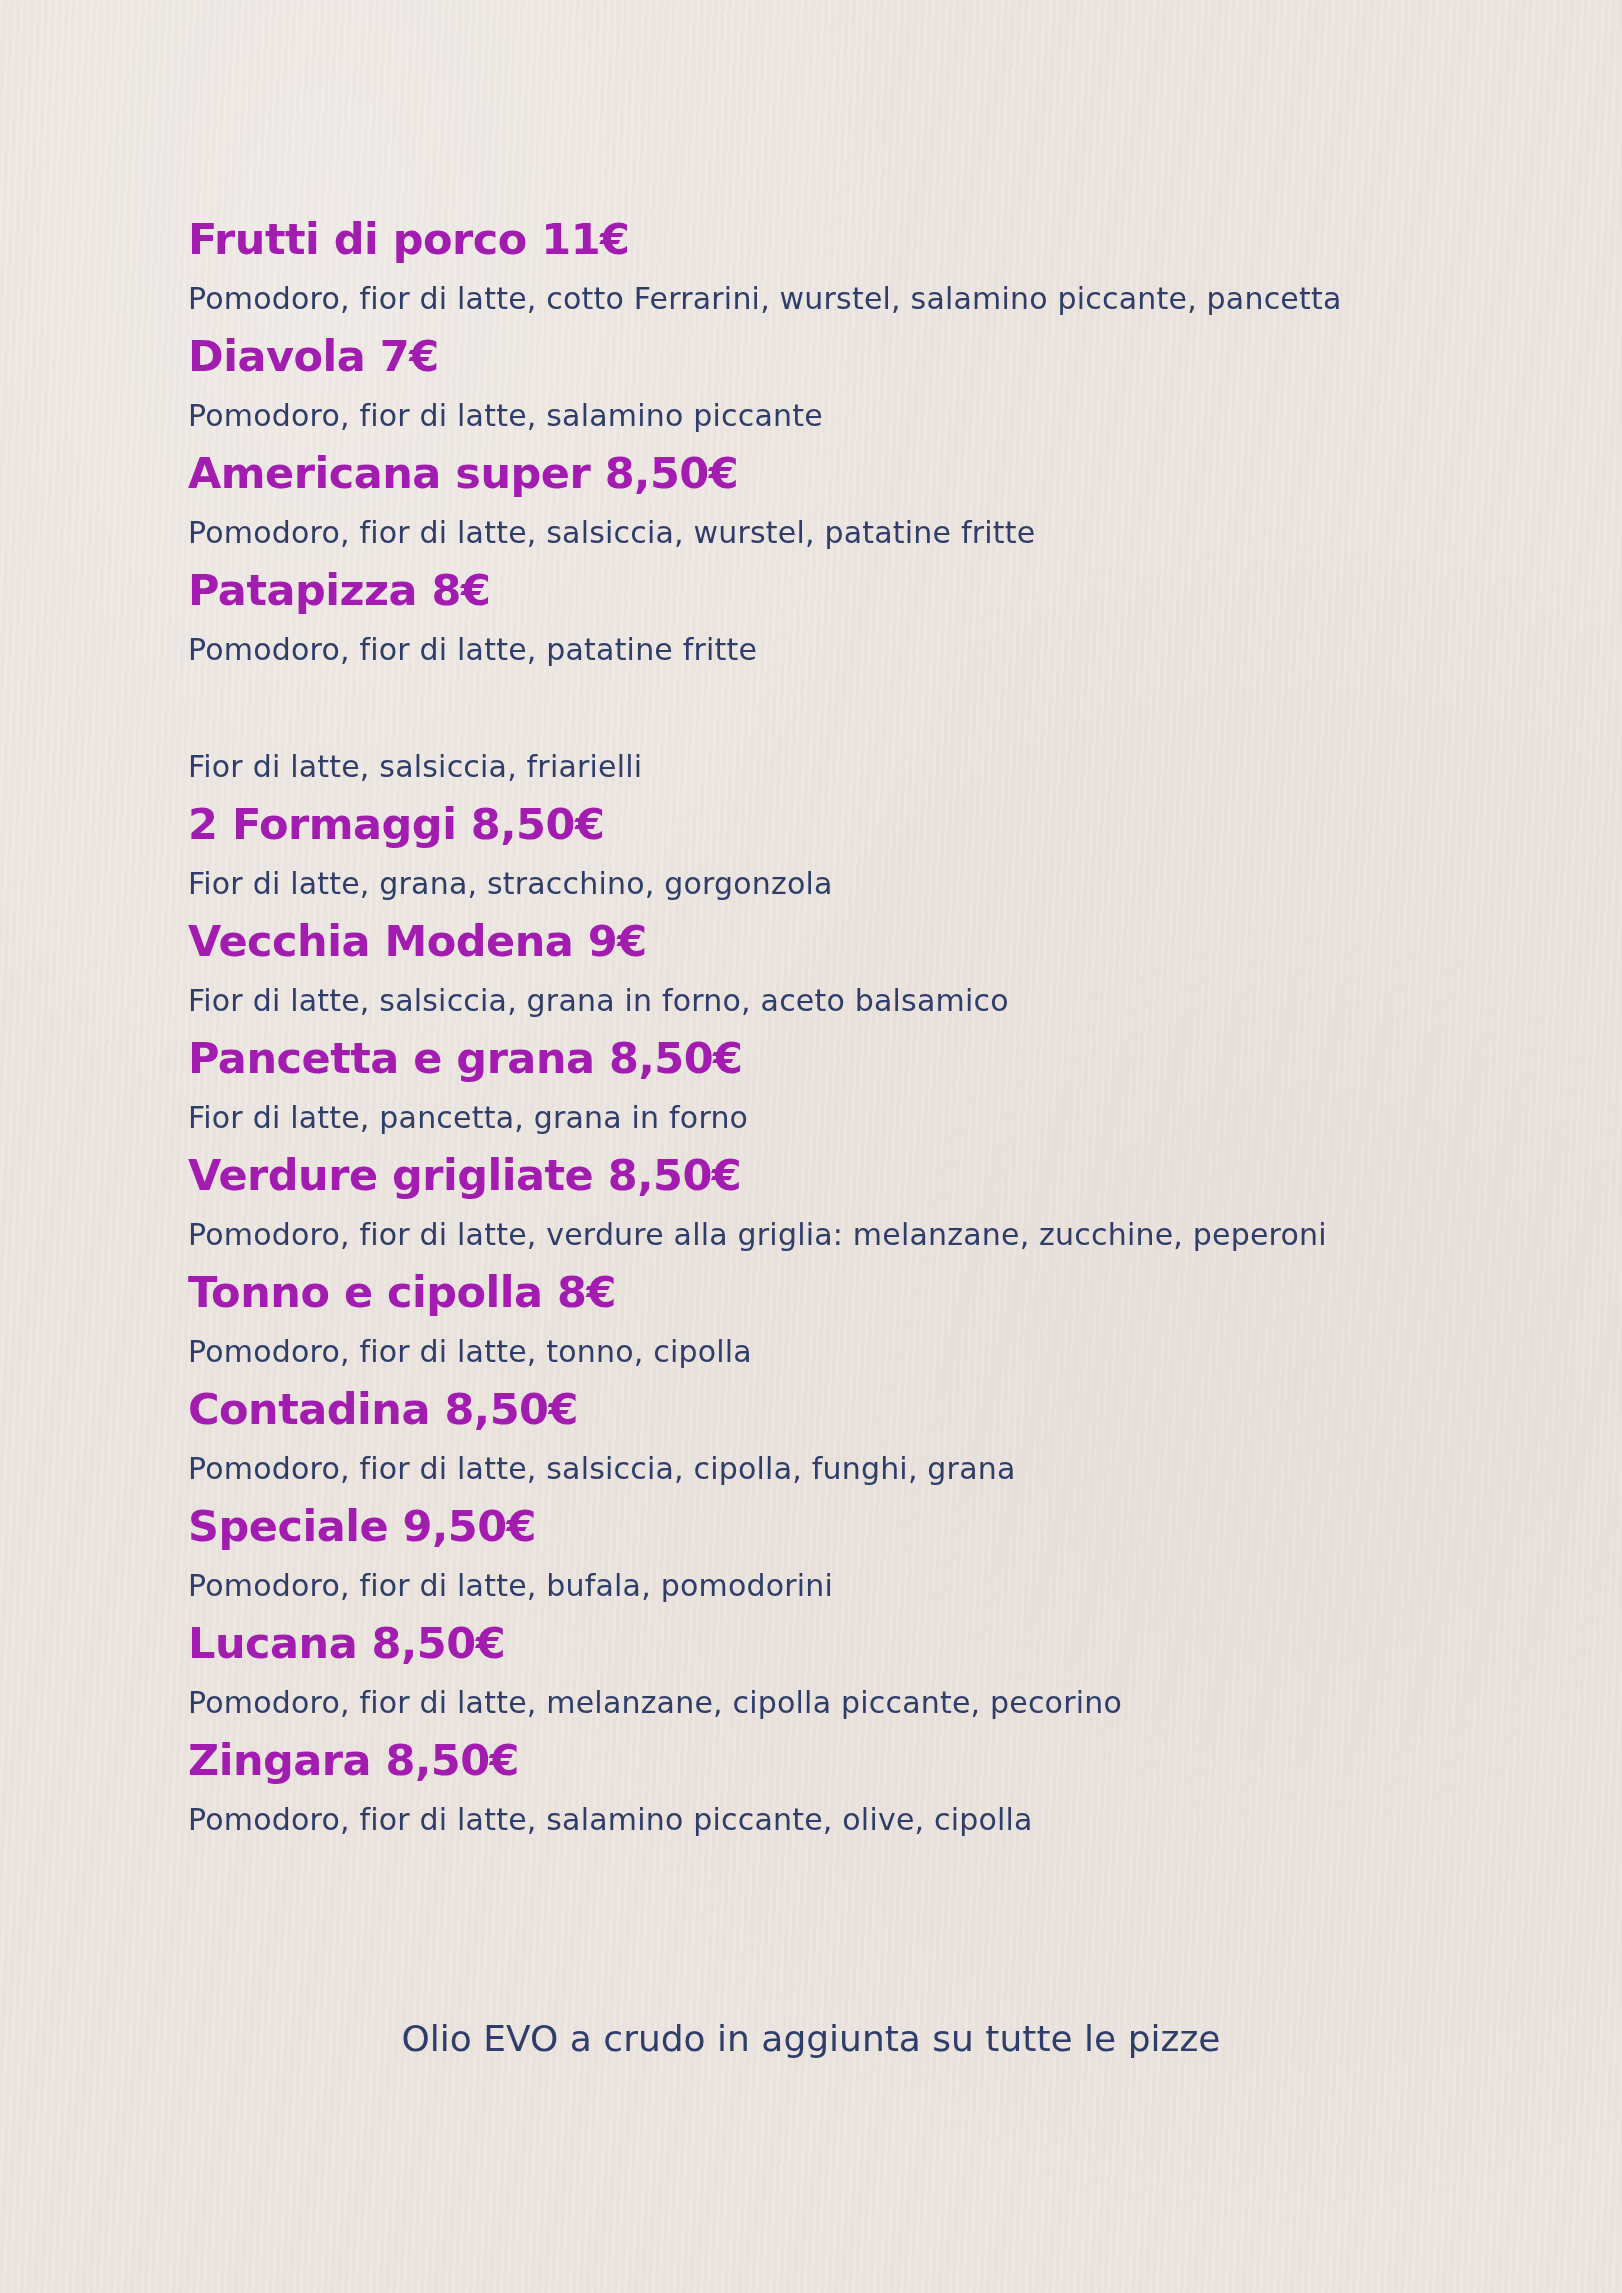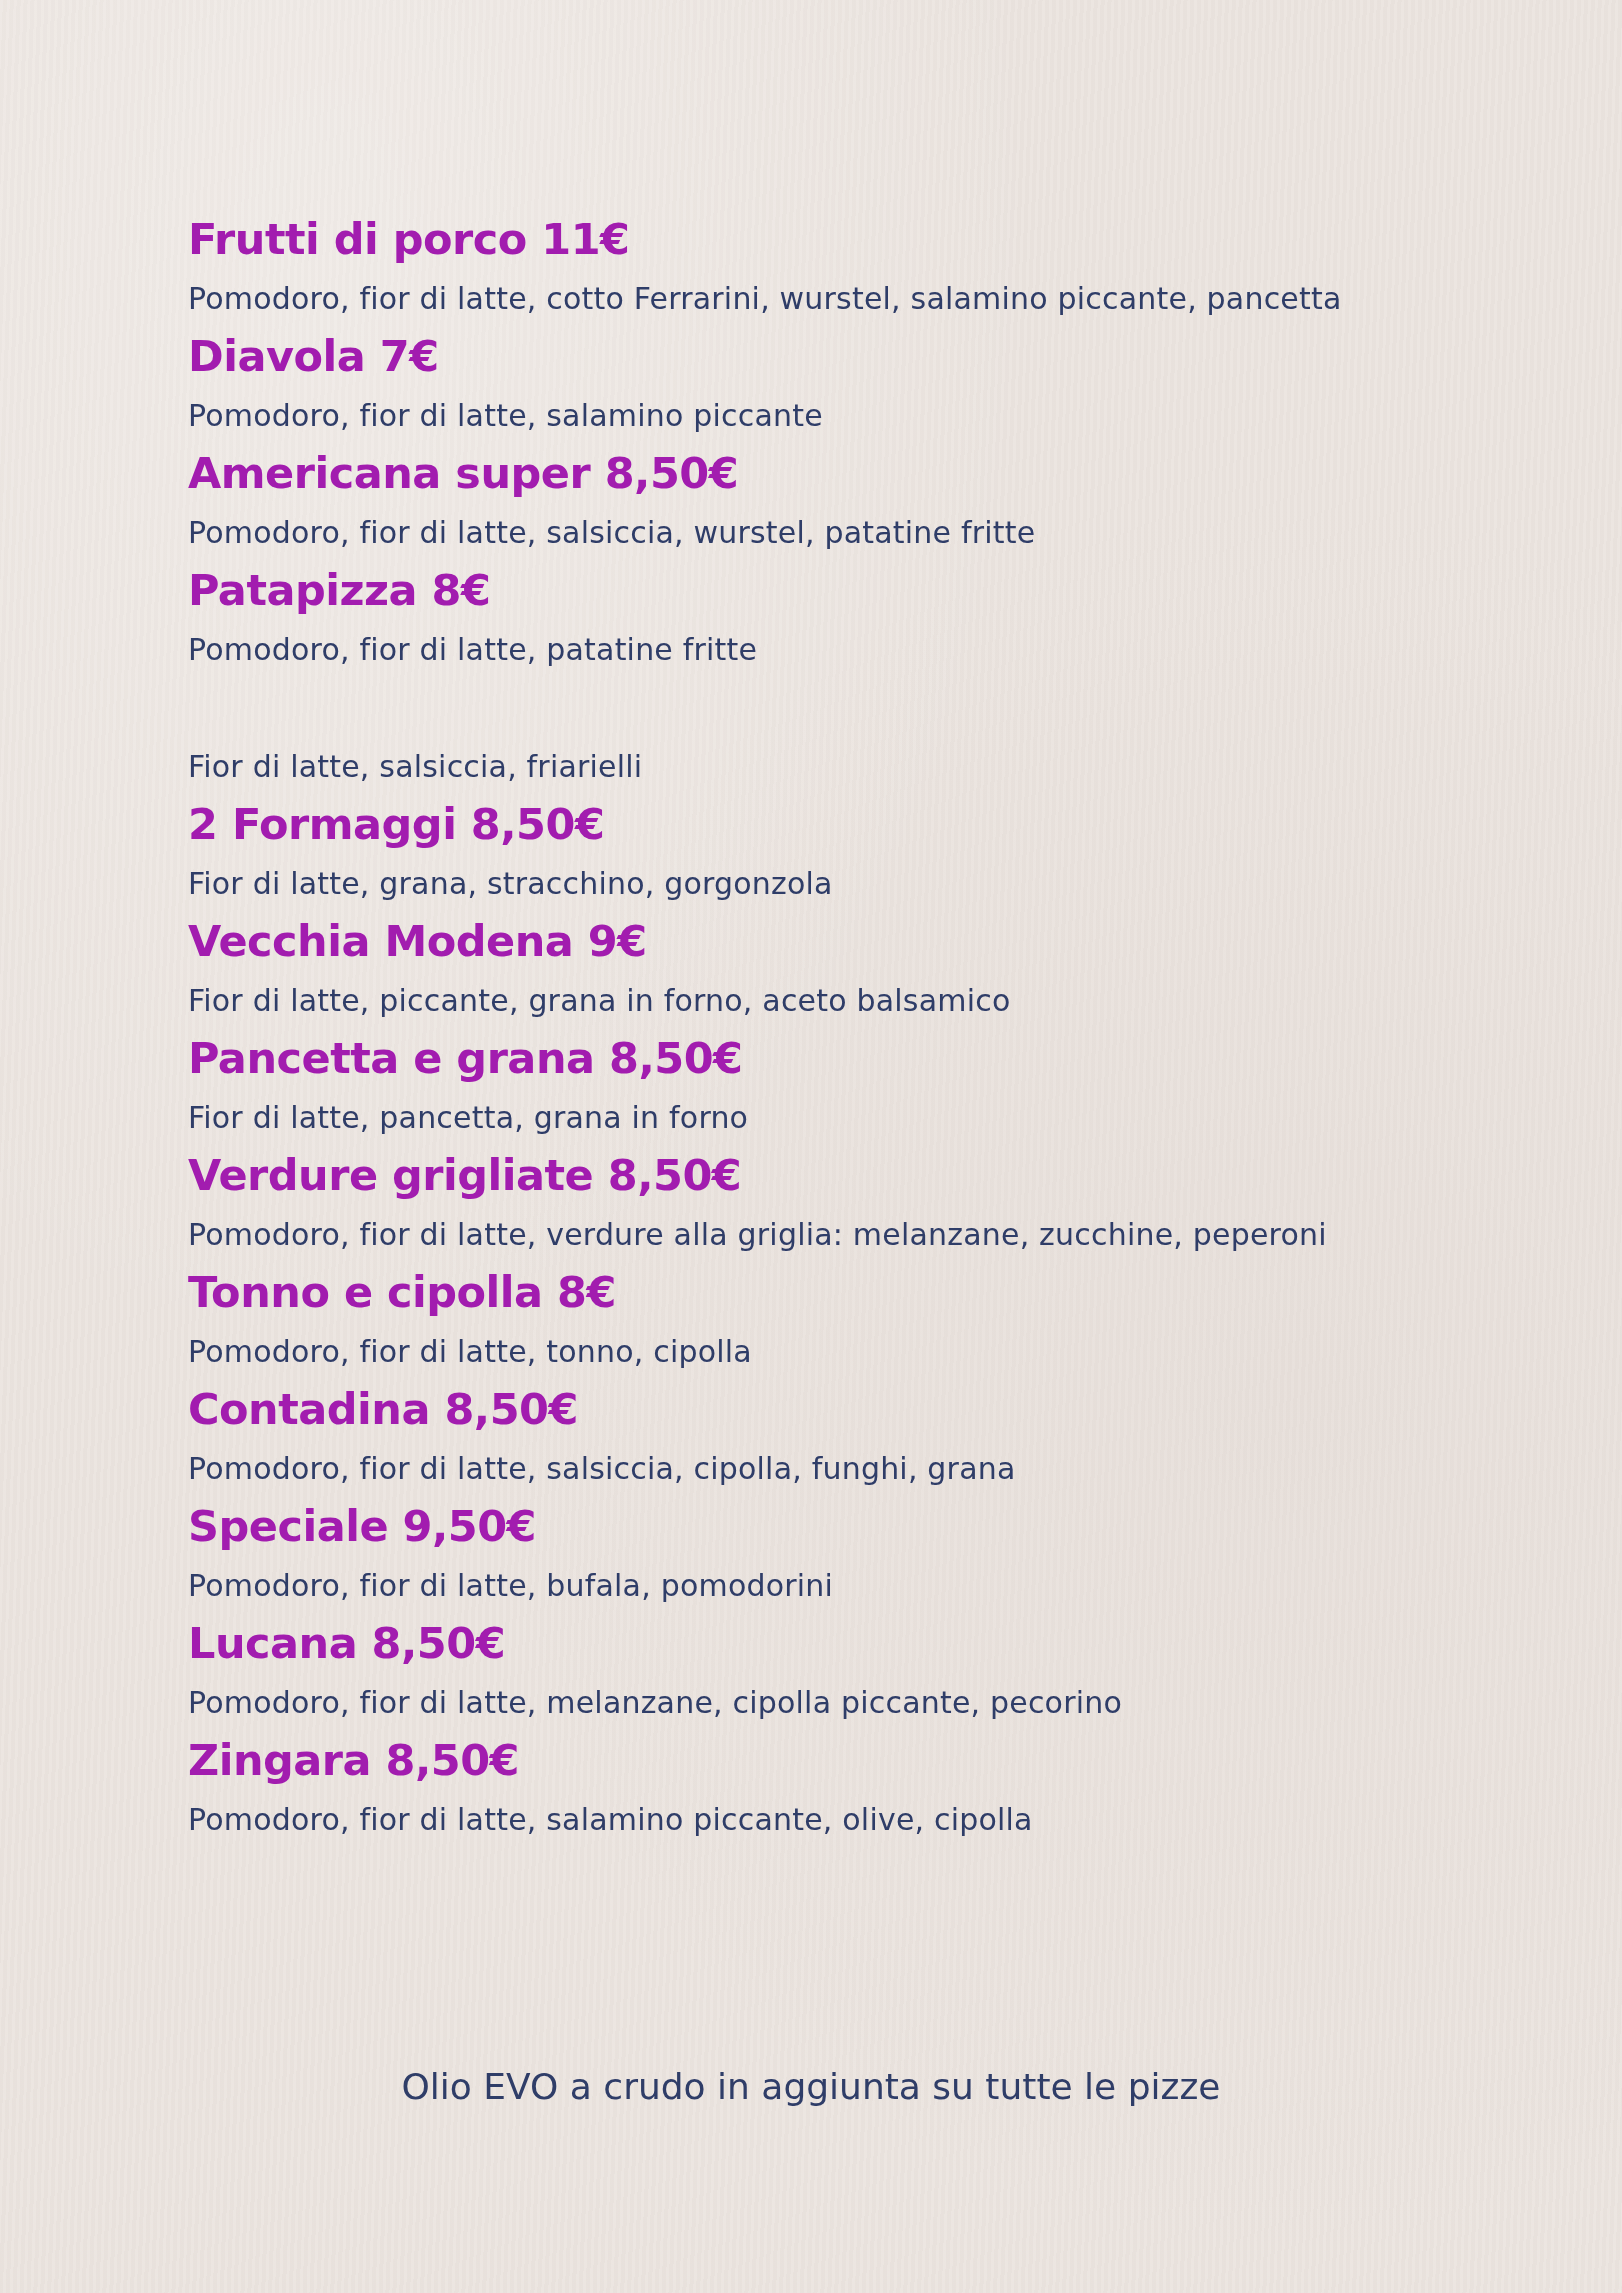--- a/index.html
+++ b/index.html
@@ -55,21 +55,20 @@
     .footer-note {
       position: absolute;
       left: 0;
       width: 1622px;
       top: 2015px;
       text-align: center;
       font-size: 36px;
       line-height: 47px;
       color: #2f3d68;
       white-space: nowrap;
-      margin-top: 48px;
     }
   </style>
 </head>
 <body>
 
 <div class="menu">
   <div class="item">
     <div class="item-title">Frutti di porco 11€</div>
     <div class="item-desc">Pomodoro, fior di latte, cotto Ferrarini, wurstel, salamino piccante, pancetta</div>
   </div>
@@ -87,21 +86,21 @@
   </div>
   <div class="item">
     <div class="item-desc">Fior di latte, salsiccia, friarielli</div>
   </div>
   <div class="item">
     <div class="item-title">2 Formaggi 8,50€</div>
     <div class="item-desc">Fior di latte, grana, stracchino, gorgonzola</div>
   </div>
   <div class="item">
     <div class="item-title">Vecchia Modena 9€</div>
-    <div class="item-desc">Fior di latte, piccante, grana in forno, aceto balsamico</div>
+    <div class="item-desc">Fior di latte, salsiccia, grana in forno, aceto balsamico</div>
   </div>
   <div class="item">
     <div class="item-title">Pancetta e grana 8,50€</div>
     <div class="item-desc">Fior di latte, pancetta, grana in forno</div>
   </div>
   <div class="item">
     <div class="item-title">Verdure grigliate 8,50€</div>
     <div class="item-desc">Pomodoro, fior di latte, verdure alla griglia: melanzane, zucchine, peperoni</div>
   </div>
   <div class="item">

